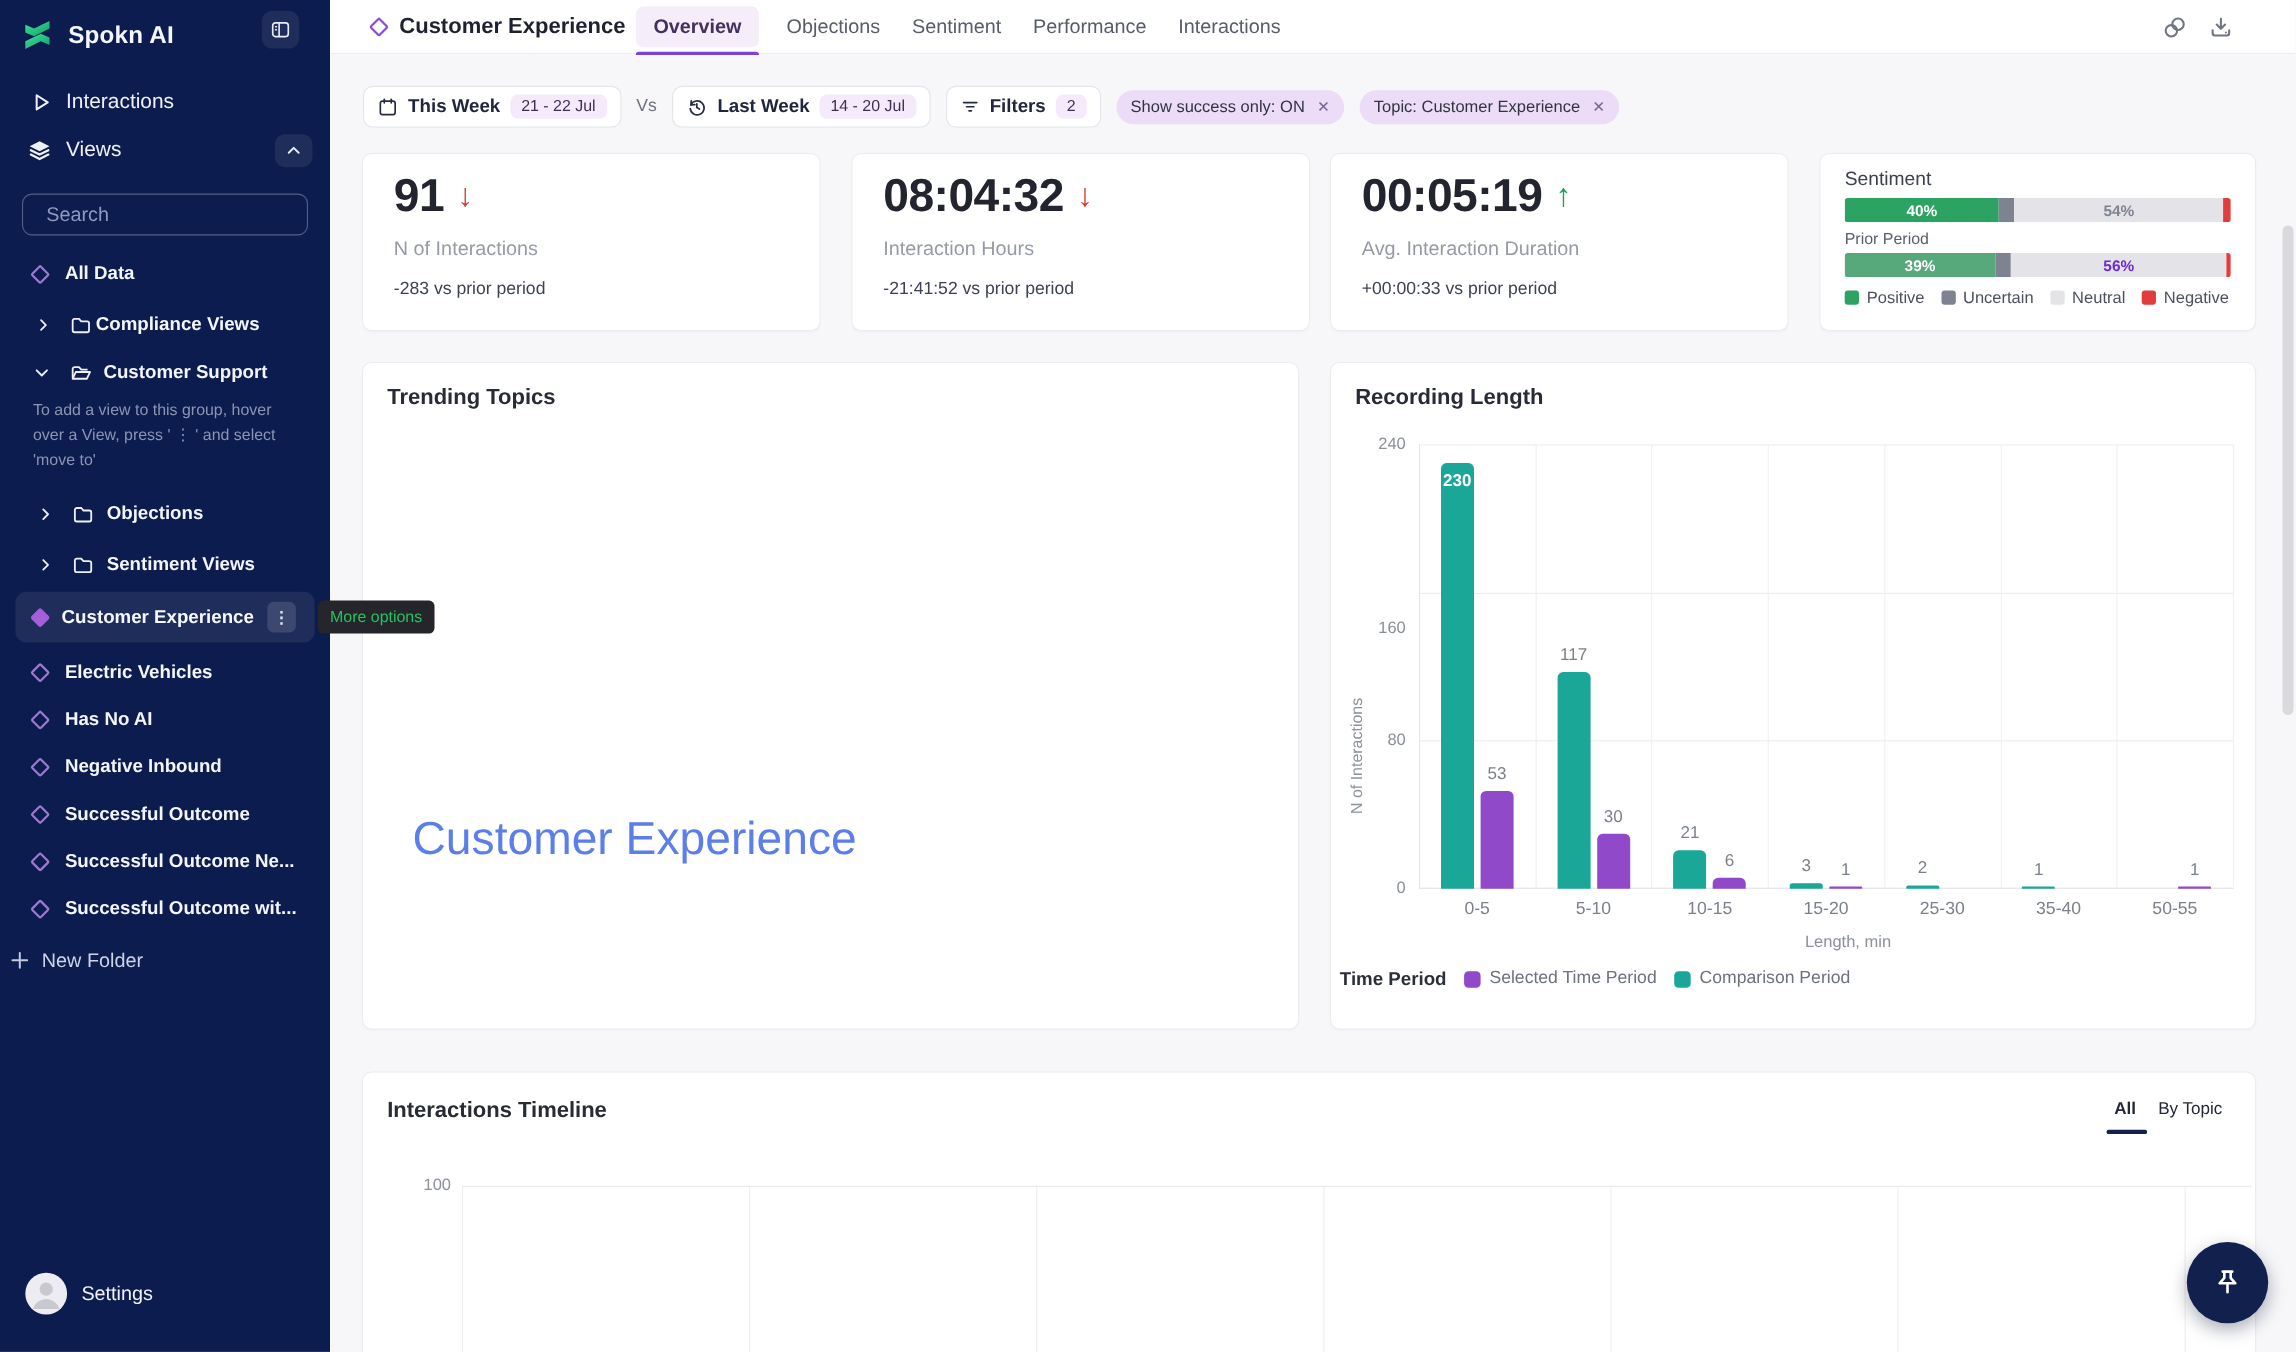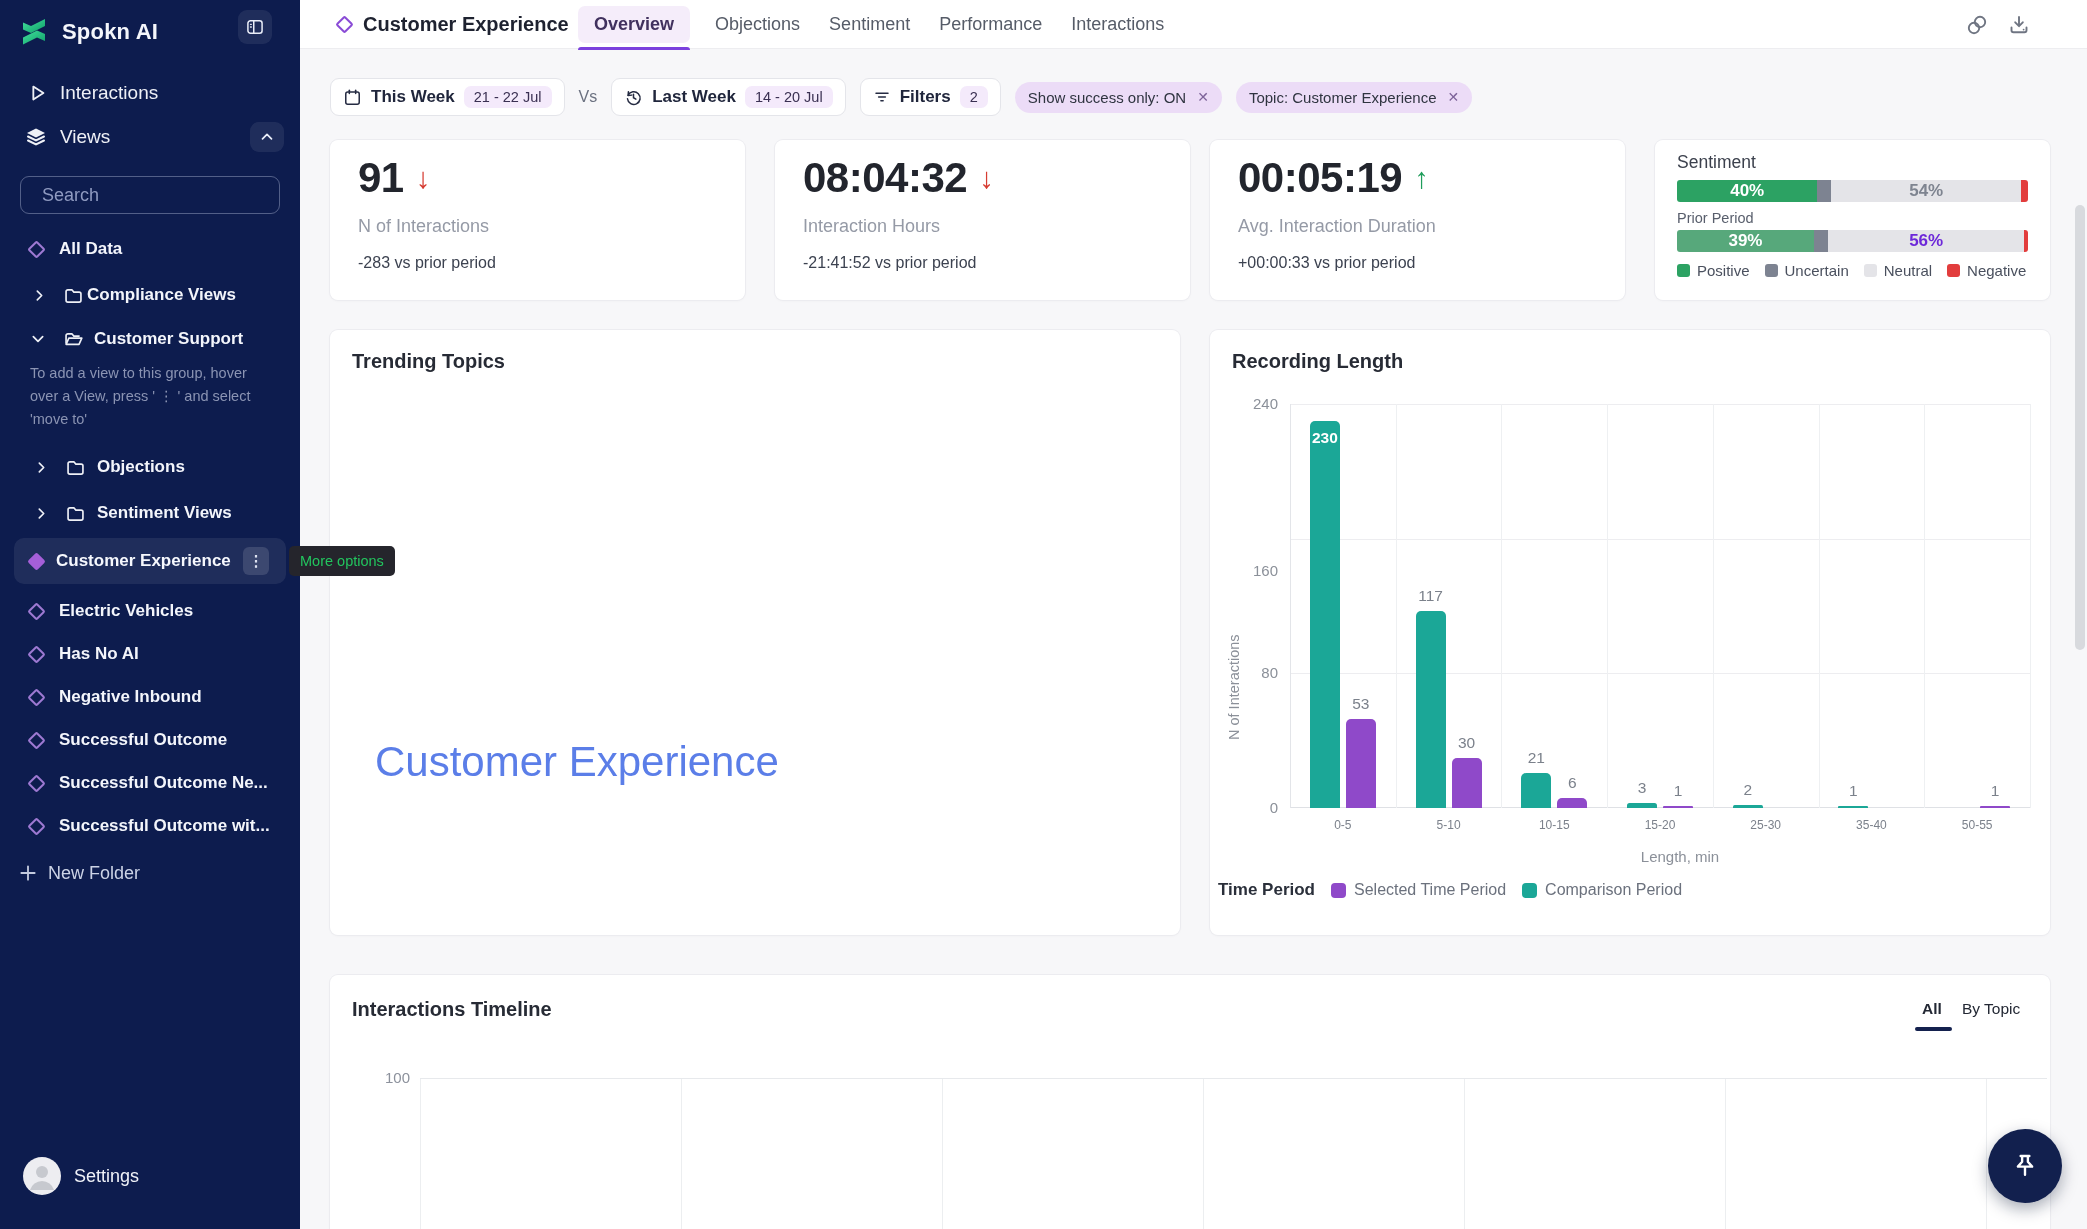--- a/index.html
+++ b/index.html
@@ -63,40 +63,40 @@
   .kpi-value { font-size:42px; font-weight:700; color:#22252d; letter-spacing:-.5px; }
   .kpi-arrow { font-size:29px; font-weight:700; }
   .kpi-arrow.down { color:#d63c32; }
   .kpi-arrow.up { color:#1f9d5b; }
   .kpi-label { position:absolute; left:28px; top:76px; font-size:18px; color:#959aa6; }
   .kpi-delta { position:absolute; left:28px; top:114px; font-size:16px; color:#3c4250; }
 
   .sent-card { left:1355px; top:140px; width:395px; height:160px; }
   .sent-title { position:absolute; left:22px; top:12px; font-size:17.5px; color:#3c414d; }
   .sent-bar { position:absolute; left:22px; right:22px; height:22px; border-radius:3px; overflow:hidden; display:flex; }
-  .sent-seg { height:100%; display:flex; align-items:center; justify-content:center; font-size:17px; font-weight:600; }
+  .sent-seg { height:100%; display:flex; align-items:center; justify-content:center; font-size:14px; font-weight:600; }
   .sent-prior-label { position:absolute; left:22px; top:70px; font-size:14.5px; color:#585e6c; }
   .sent-legend { position:absolute; left:22px; top:122px; display:flex; gap:15px; align-items:center; }
   .leg-item { display:flex; gap:7px; align-items:center; font-size:15px; color:#4a505e; }
   .leg-sq { width:13px; height:13px; border-radius:3px; }
 
   .trend-card { left:30px; top:330px; width:850px; height:605px; }
   .card-title { position:absolute; left:22px; top:20px; font-size:20px; font-weight:600; color:#272b35; }
   .topic-word { position:absolute; left:45px; top:408px; font-size:42px; font-weight:500; }
 
   .rl-card { left:910px; top:330px; width:840px; height:605px; }
   .rl-plot { position:absolute; left:80px; top:74px; width:740px; height:404px; }
   .gl-h { position:absolute; left:0; width:100%; height:1px; background:#ededf0; }
   .gl-h.base { background:#dfe1e5; }
   .gl-v { position:absolute; top:0; height:100%; width:1px; background:#eef0f2; }
   .rl-bar { position:absolute; }
   .rl-val { position:absolute; width:60px; text-align:center; font-size:15.5px; color:#7b818b; }
   .rl-val.inside { color:#fff; font-weight:600; }
   .rl-ytick { position:absolute; width:46px; text-align:right; font-size:15px; color:#8b9099; }
-  .rl-xlab { position:absolute; width:84px; text-align:center; font-size:12px; color:#7b818b; }
+  .rl-xlab { position:absolute; width:84px; text-align:center; font-size:16px; color:#7b818b; }
   .rl-ylabel { position:absolute; left:16px; top:150px; height:260px; writing-mode:vertical-rl;
                transform:rotate(180deg); font-size:14.5px; color:#8b9099; display:flex; align-items:center; }
   .rl-xlabel { position:absolute; left:370px; top:518px; width:200px; text-align:center; font-size:15px; color:#8b9099; }
   .rl-legend { position:absolute; left:8px; top:550px; display:flex; gap:16px; align-items:center; }
   .rl-legend .t { font-size:17px; color:#2a2f3a; font-weight:600; }
   .rl-leg-item { display:flex; gap:8px; align-items:center; font-size:16px; color:#6b717d; }
   .rl-leg-sq { width:15px; height:15px; border-radius:4px; }
 
   .tl-card { left:30px; top:975px; width:1720px; height:300px; border-radius:8px 8px 0 0; }
   .tl-toggle { position:absolute; top:25px; font-size:15.5px; color:#232834; }
@@ -240,21 +240,21 @@
   </div>
   <div class="sb-row" style="top:766px; padding-left:30px;">
     <span class="dmd"></span>
     <span style="margin-left:16px;">Successful Outcome Ne...</span>
   </div>
   <div class="sb-row" style="top:809px; padding-left:30px;">
     <span class="dmd"></span>
     <span style="margin-left:16px;">Successful Outcome wit...</span>
   </div>
 
-  <div class="sb-row newfolder" style="top:856px; padding-left:18px;">
+  <div class="sb-row newfolder" style="top:856px; padding-left:8px;">
     <svg width="20" height="20" viewBox="0 0 24 24">
       <path d="M12 4 V20 M4 12 H20" stroke="#c3cade" stroke-width="2.2" stroke-linecap="round"></path>
     </svg>
     <span style="margin-left:10px;">New Folder</span>
   </div>
 
   <div class="sb-settings">
     <svg width="40" height="40" viewBox="0 0 40 40">
       <circle cx="20" cy="20" r="19" fill="#ededf1"></circle>
       <circle cx="20" cy="16" r="6" fill="#c7c9cf"></circle>

